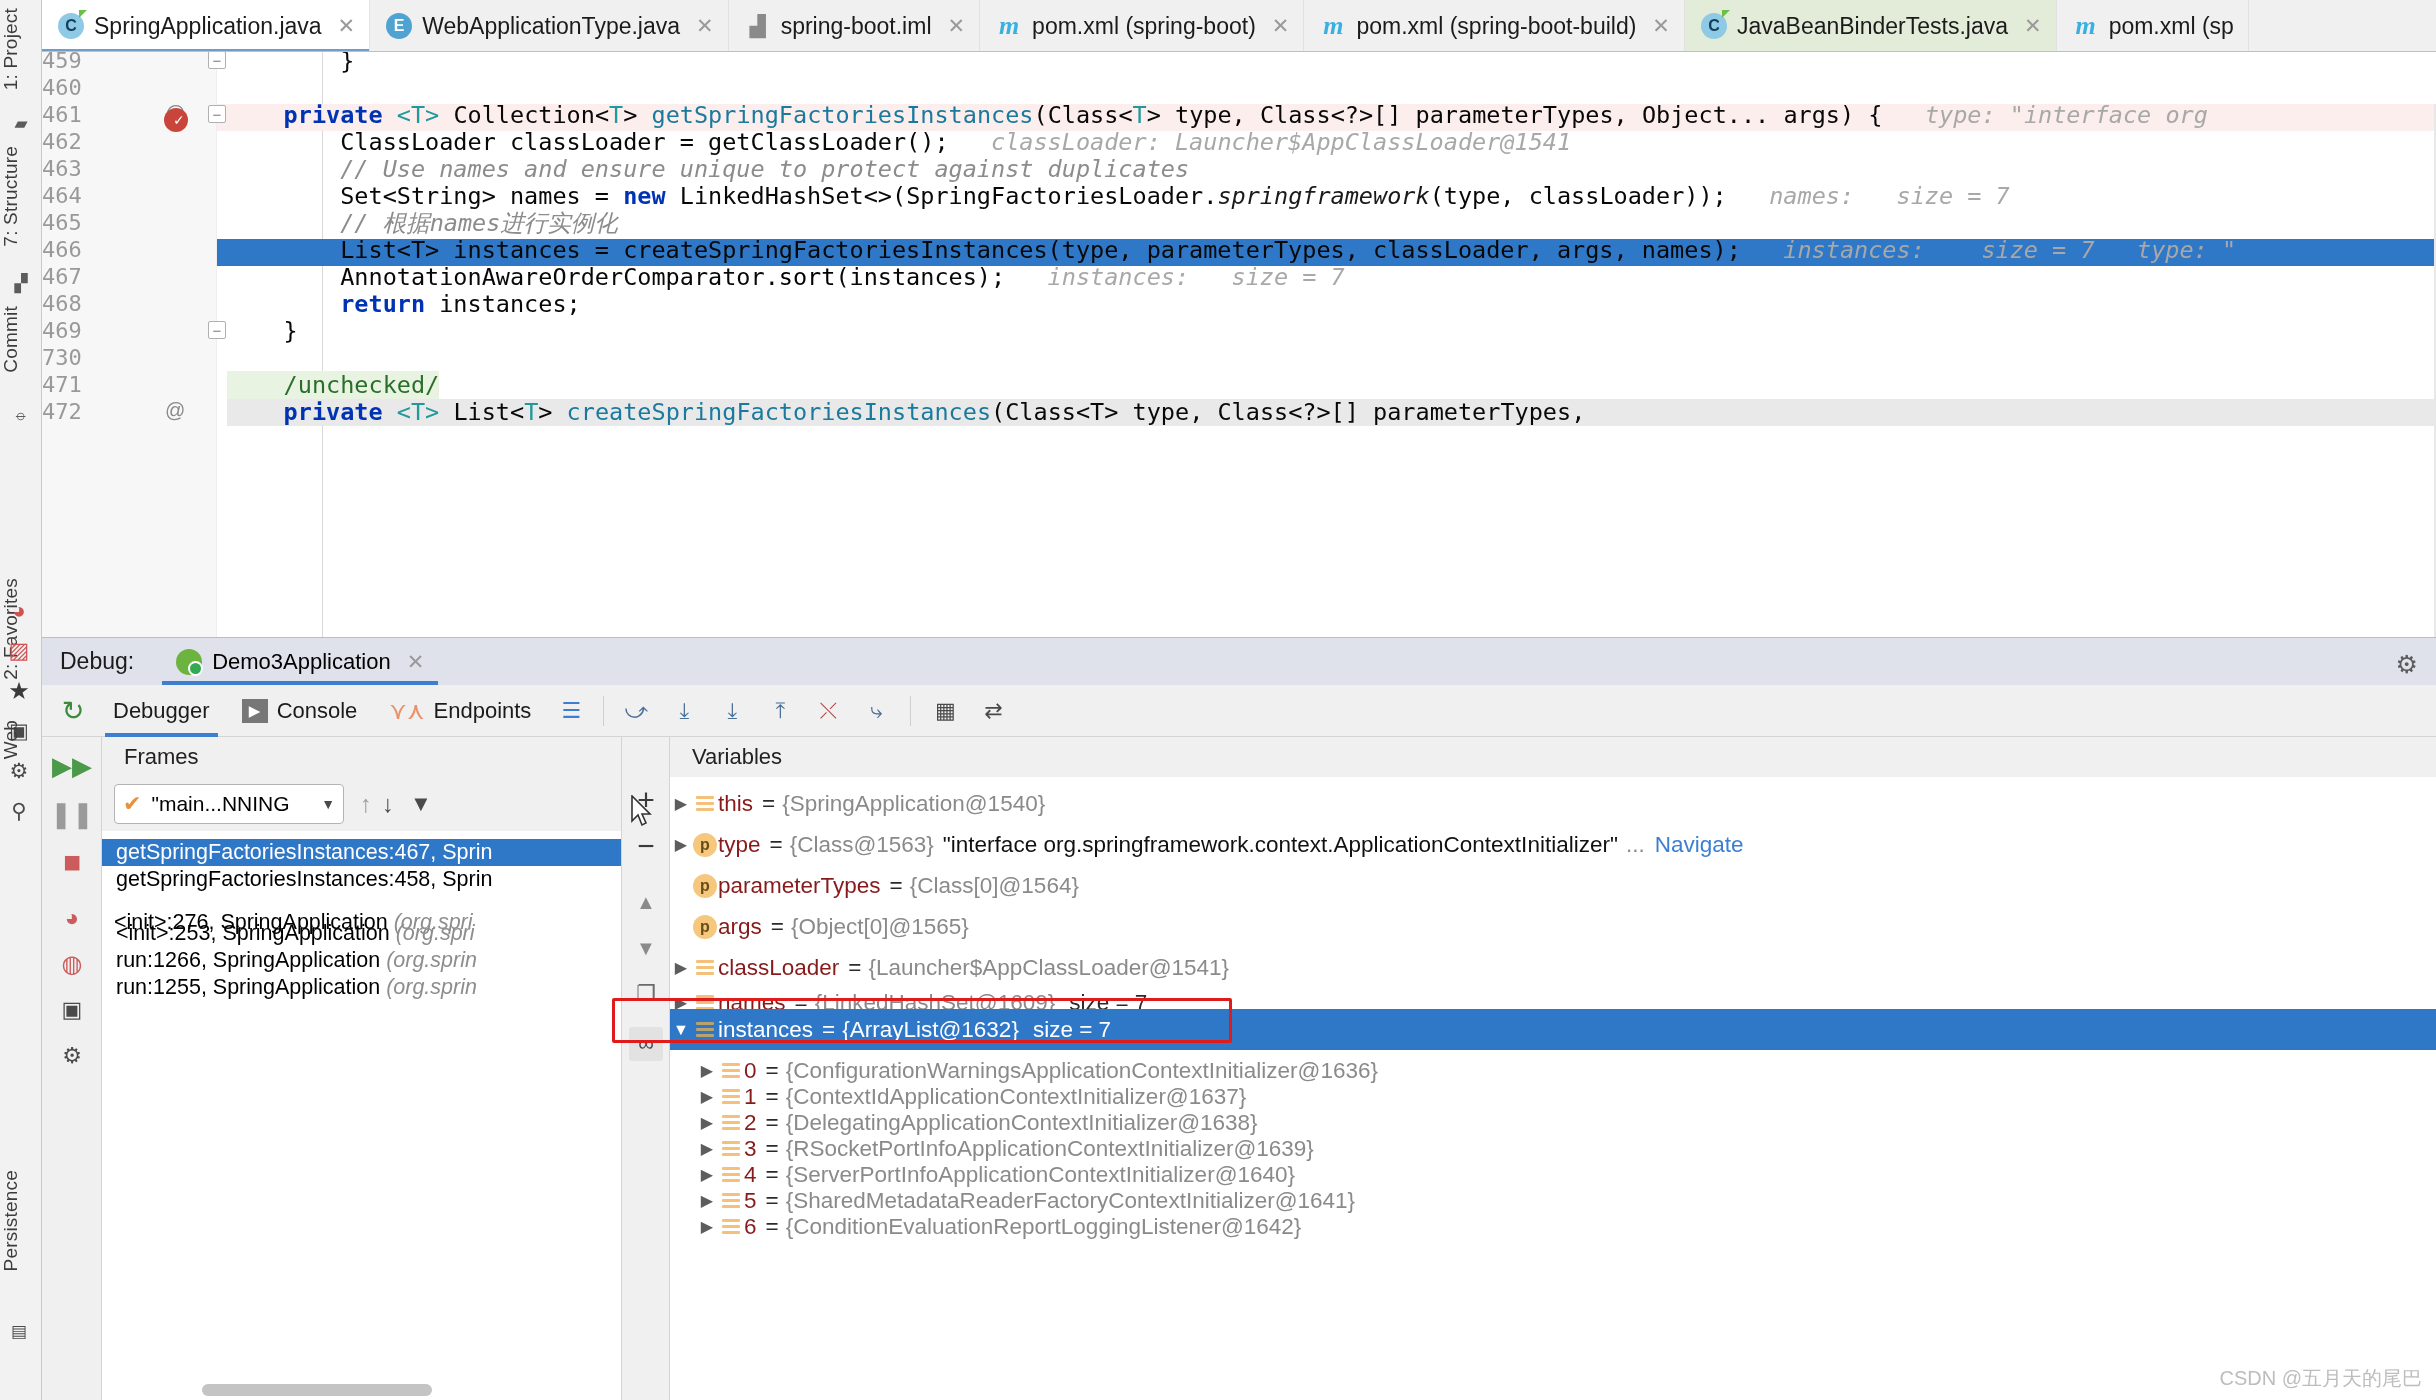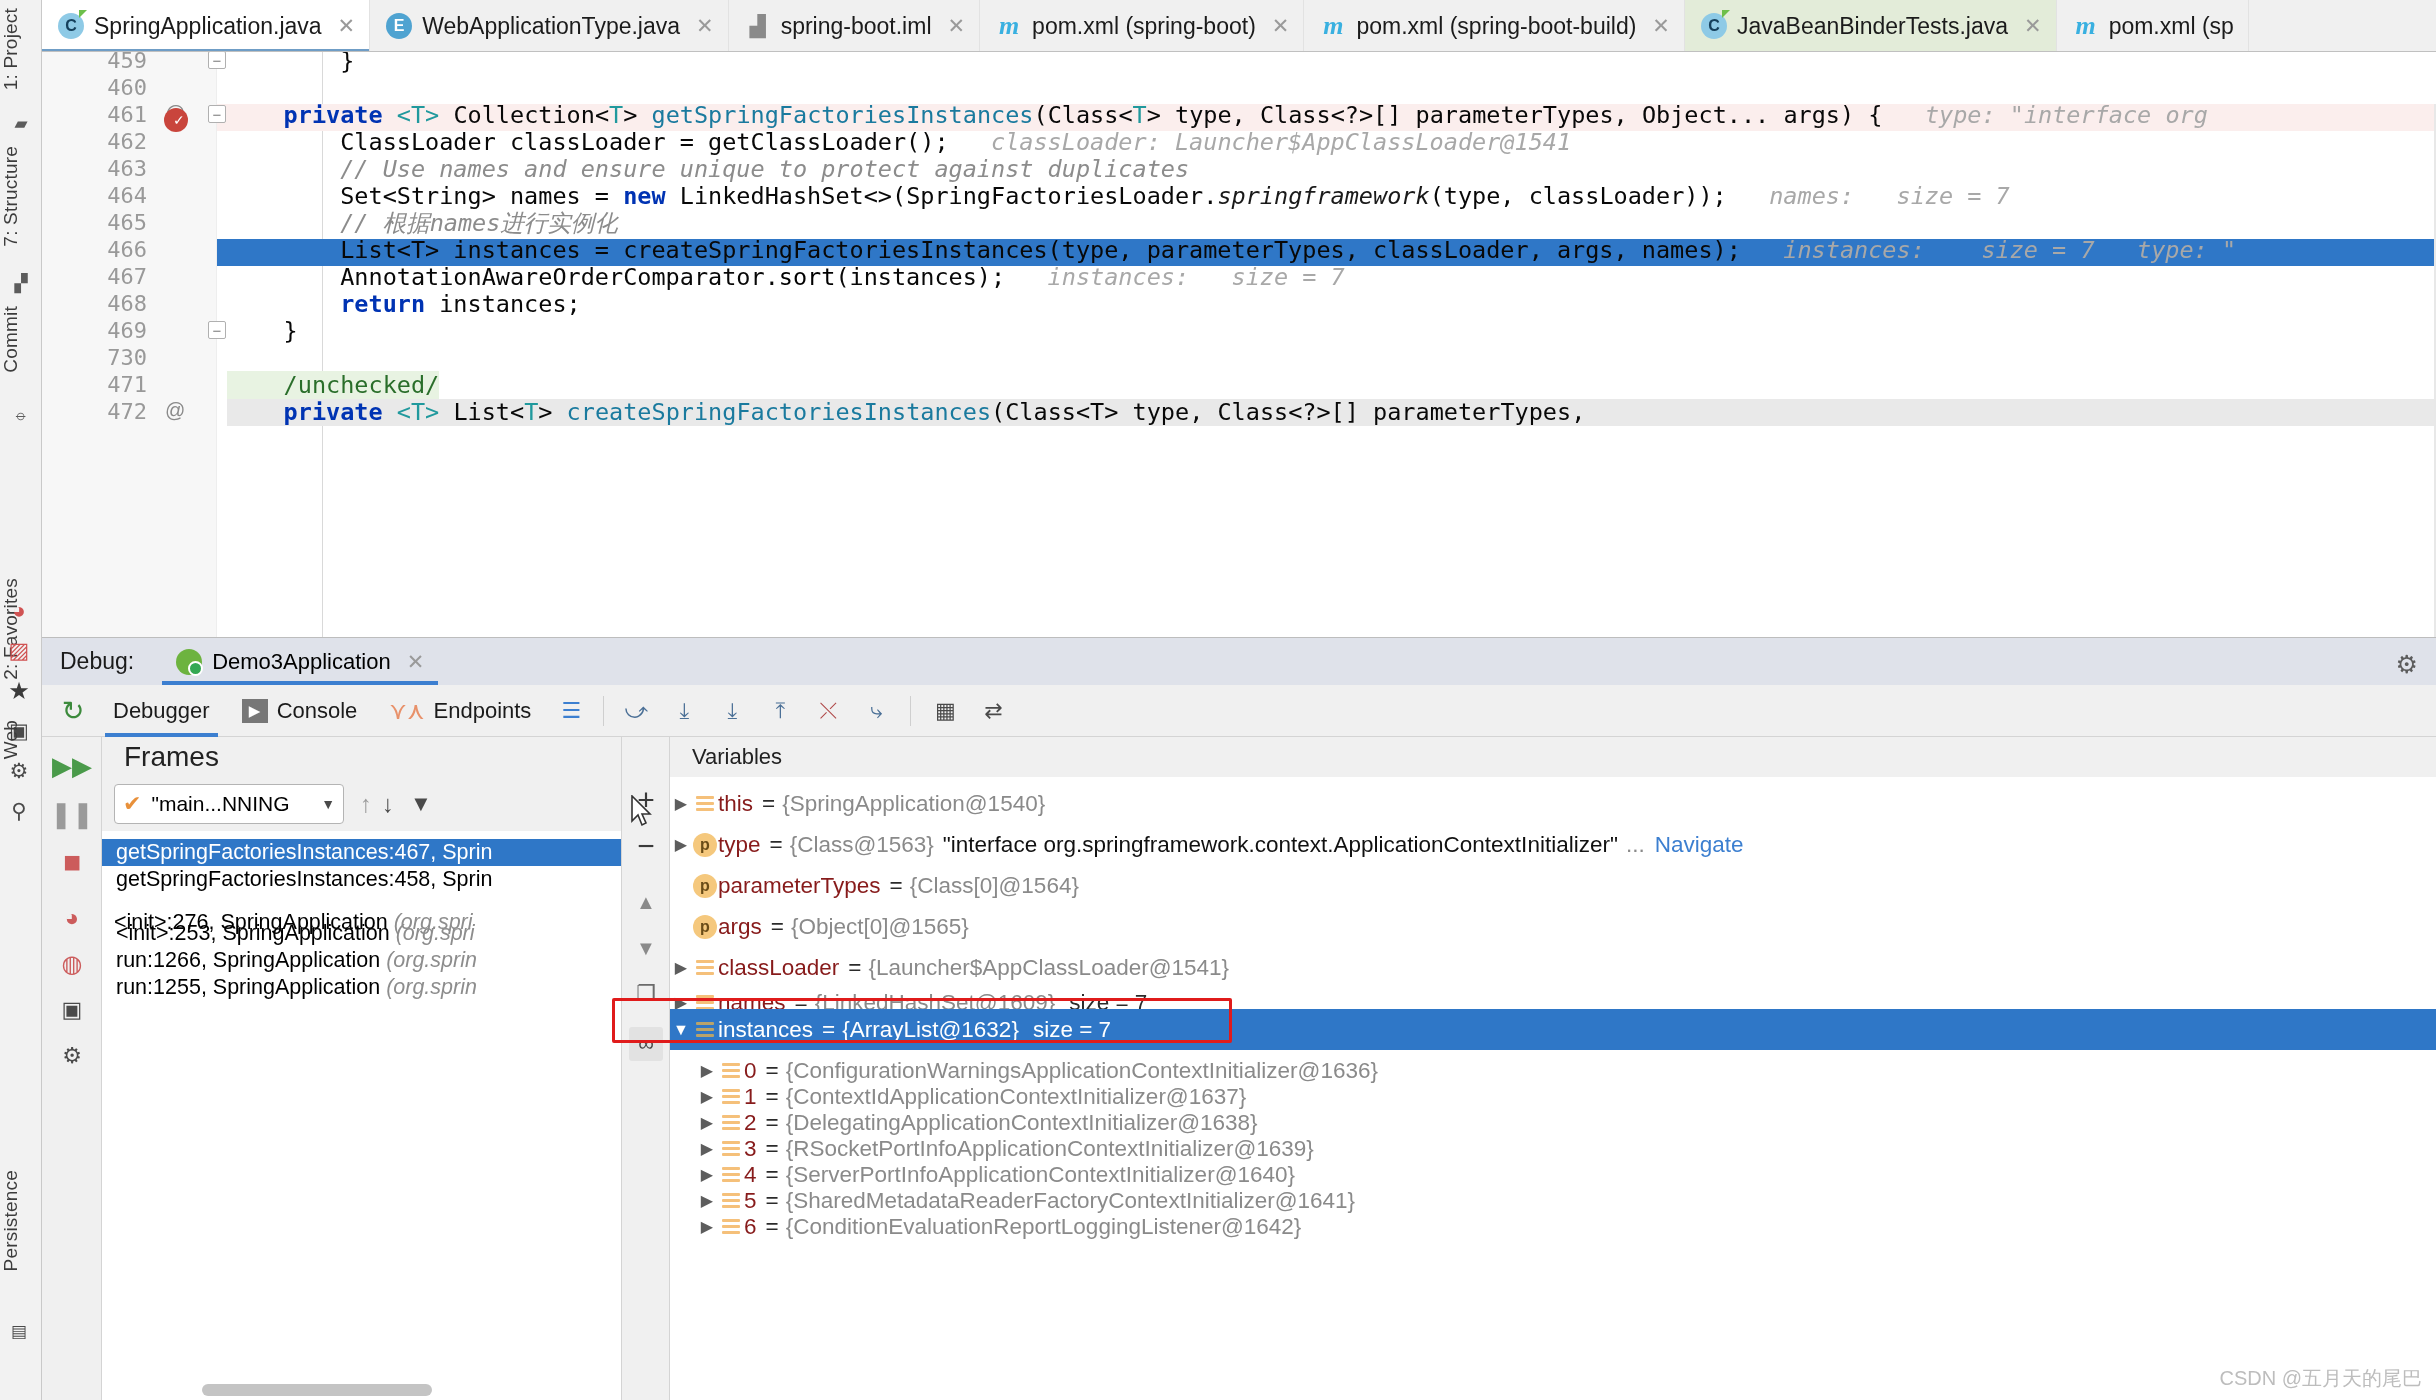--- a/index.html
+++ b/index.html
@@ -69,21 +69,21 @@
   
   #editor {
     position:absolute; left:42px; top:52px; right:0; height:585px;
     background:#ffffff; overflow:hidden;
   }
   #gutter {
     position:absolute; left:0; top:0; width:175px; height:100%;
     background:#f7f7f7; border-right:1px solid #eeeeee;
   }
   .lnum {
-    position:absolute; left:0; width:105px; text-align:right;
+    position:absolute; left:0; width:105px; 
     color:#999999; font-size:22px; font-family:"DejaVu Sans Mono", monospace;
   }
   .gicon { position:absolute; font-size:20px; color:#8a8a8a; }
   .fold {
     position:absolute; left:166px; width:18px; height:18px;
     border:1.5px solid #b0b0b0; border-radius:2px; background:#fff;
     display:flex; align-items:center; justify-content:center;
     font-size:15px; color:#7d7d7d; line-height:1;
   }
   .codeline {
@@ -151,21 +151,21 @@
   .rbtn { position:absolute; left:11px; width:38px; height:38px;
           display:flex; align-items:center; justify-content:center; }
 
   
   #frames {
     position:absolute; left:60px; top:99px; width:520px; bottom:0;
     background:#ffffff; border-right:1px solid #d4d4d4;
   }
   #frames-title {
     position:absolute; left:0; top:0; right:0; height:40px;
-    background:#f0f0f0; font-size:28px; color:#222; padding-left:22px; line-height:40px;
+    background:#f0f0f0; font-size:22px; color:#222; padding-left:22px; line-height:40px;
   }
   #frames-ctrl {
     position:absolute; left:0; top:40px; right:0; height:54px; background:#f0f0f0;
     display:flex; align-items:center; padding-left:12px; gap:10px;
   }
   #thread-select {
     width:230px; height:40px; background:#fff; border:1px solid #b4b4b4; border-radius:4px;
     display:flex; align-items:center; gap:10px; padding:0 8px; font-size:21px;
   }
   .fr-item {

